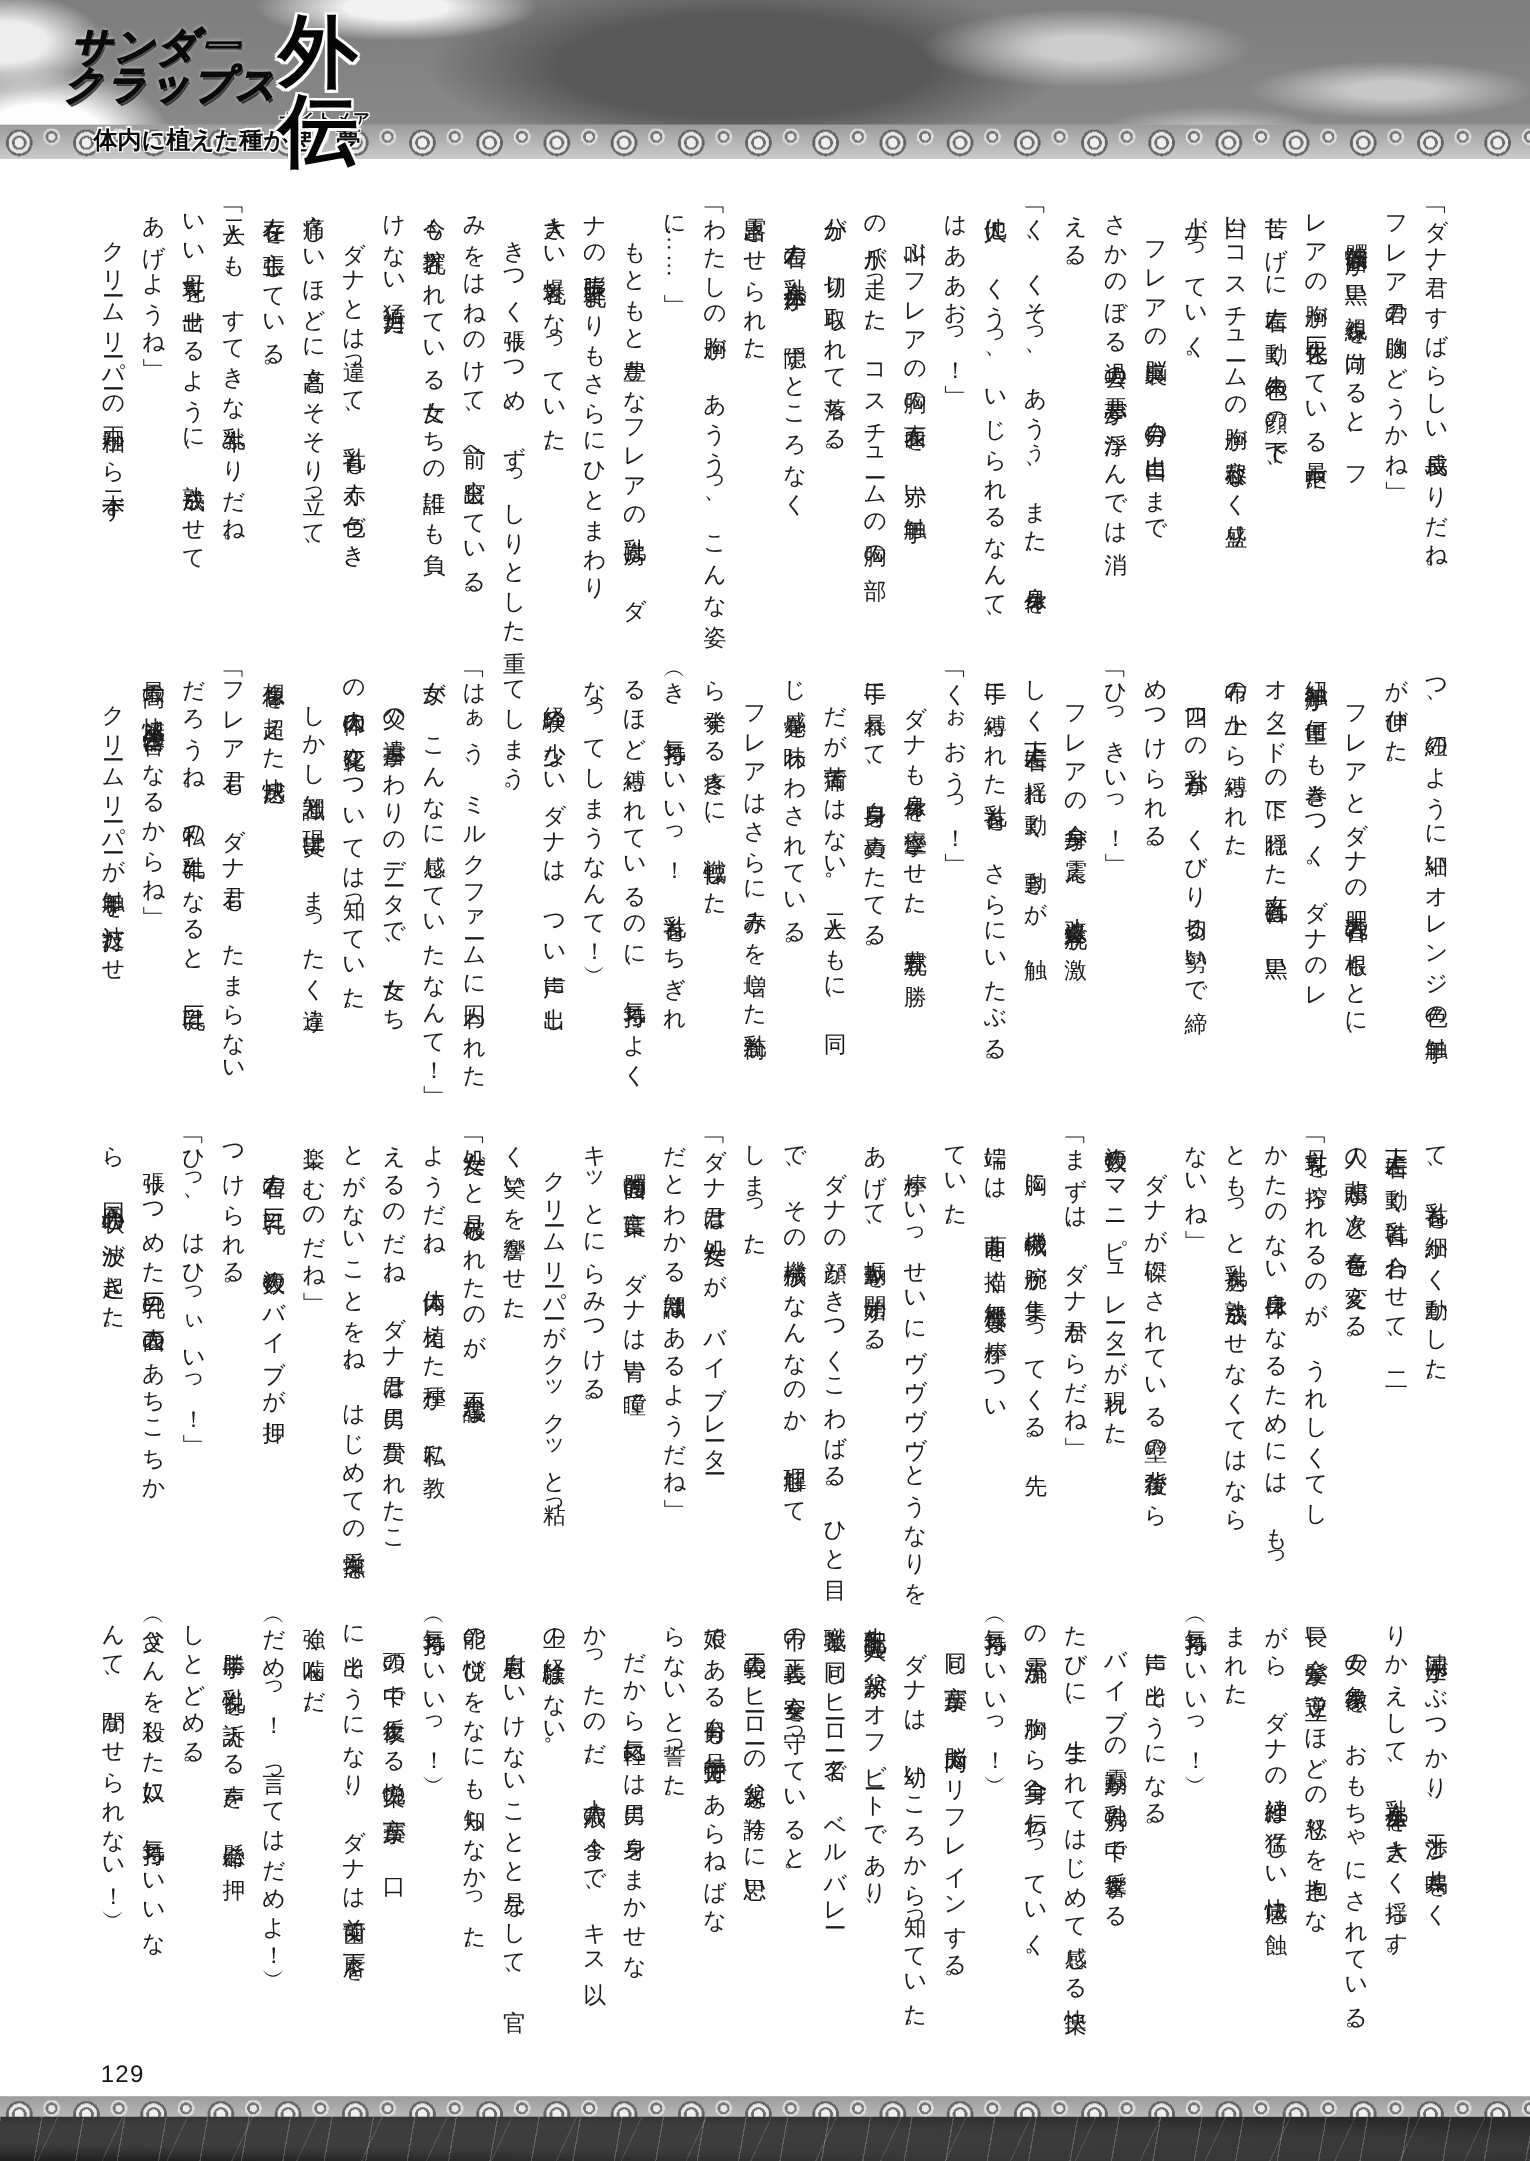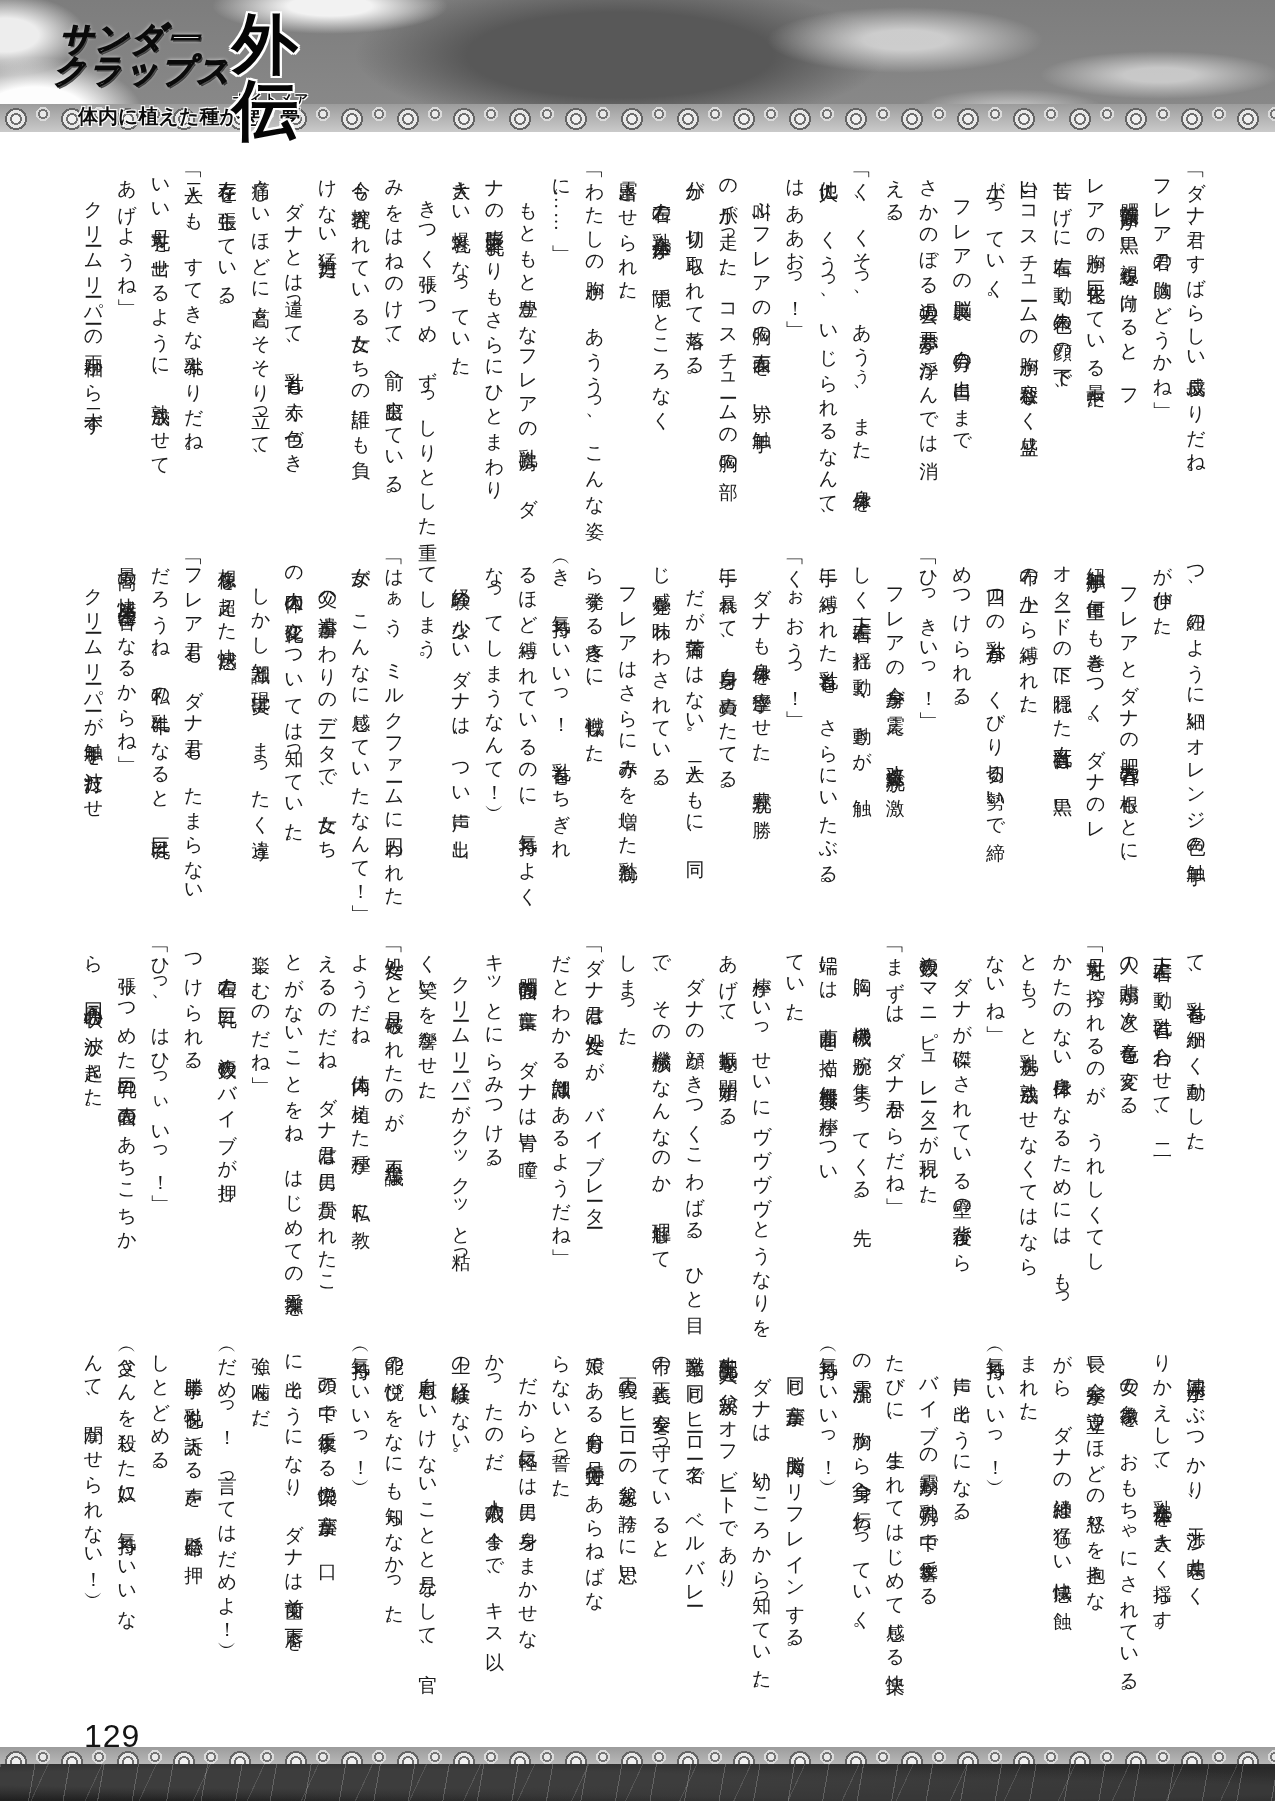--- a/index.html
+++ b/index.html
@@ -56,21 +56,21 @@
     writing-mode:vertical-rl;-webkit-writing-mode:vertical-rl;text-orientation:mixed;}
   .band .col{margin:0;padding:0;white-space:nowrap;line-height:33.4px;
     font-size:19px;letter-spacing:2.6px;font-weight:500;}
   .band-1{top:166px;}
   .band-2{top:553px;}
   .band-3{top:941px;}
   .band-4{top:1341px;}
 
   
   .page-number{position:absolute;top:1718px;left:84px;
-    font-family:"Liberation Sans","DejaVu Sans",sans-serif;font-size:32px;color:#141414;letter-spacing:1px;}
+    font-family:"Liberation Sans","DejaVu Sans",sans-serif;font-size:20px;color:#141414;letter-spacing:1px;}
 </style>
 </head>
 <body>
 
 <div class="page">
 
   <div class="header-bg"></div>
   <div class="wave-border wave-top"></div>
 
   <div class="logo">

